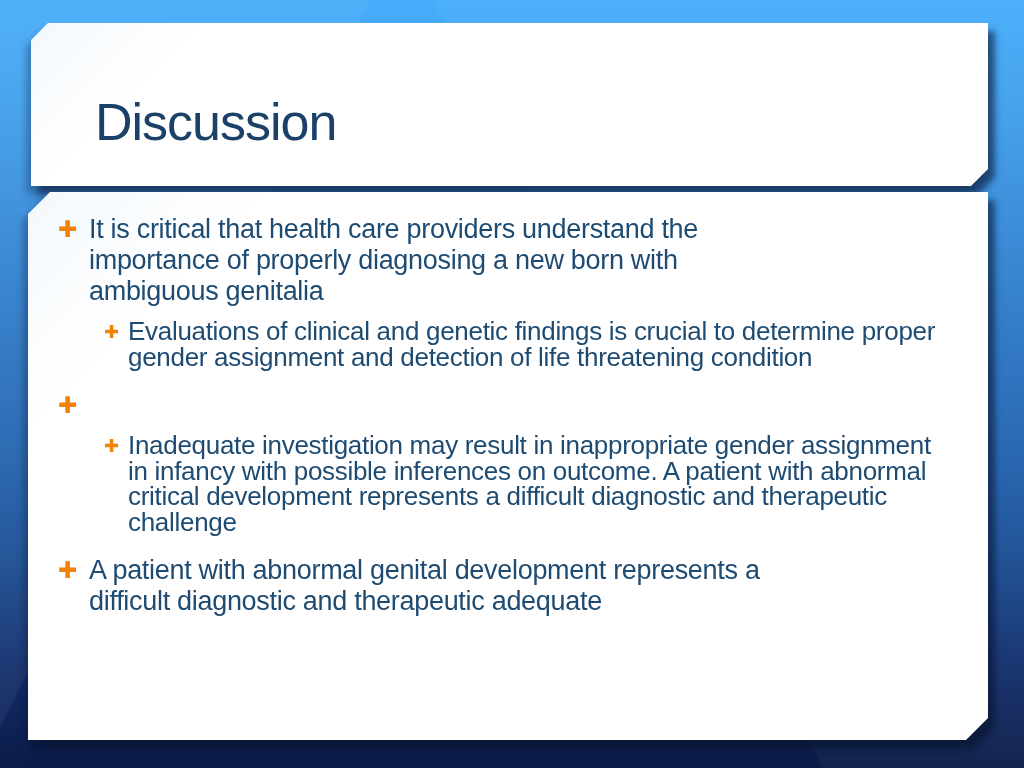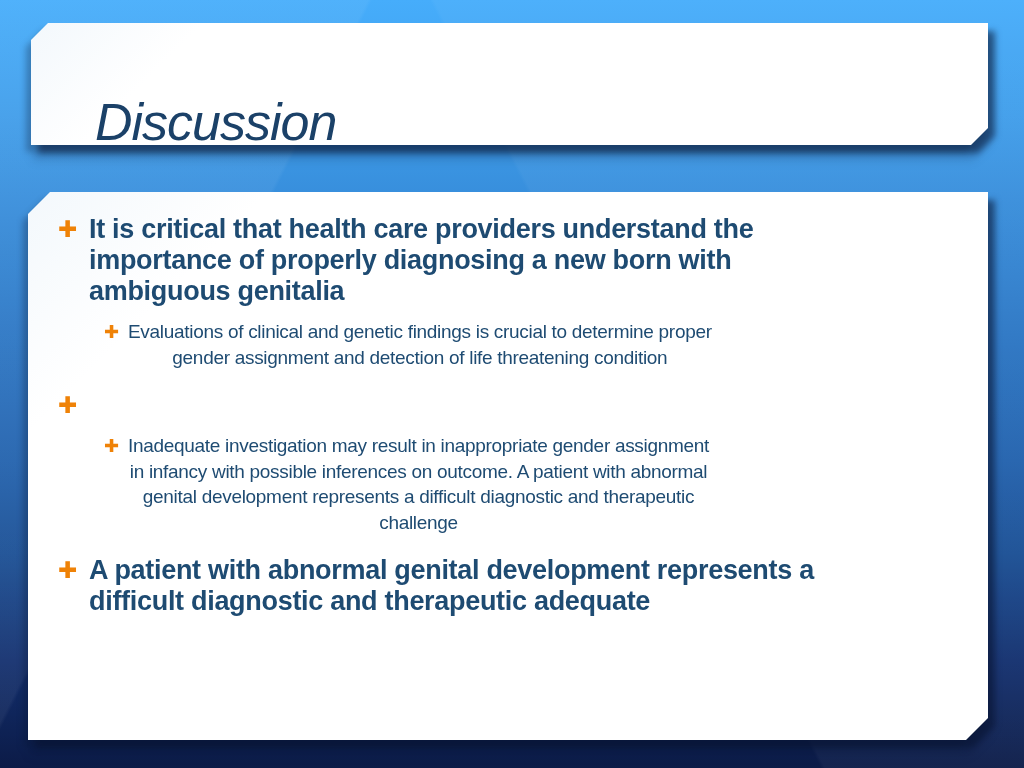--- a/index.html
+++ b/index.html
@@ -35,21 +35,21 @@
     position: absolute;
     filter: drop-shadow(7px 8px 3px rgba(8,19,48,0.55))
             drop-shadow(-5px 7px 3px rgba(8,19,48,0.30));
   }
   .panel {
     width: 100%;
     height: 100%;
     background: linear-gradient(135deg, #f3f8fc 0%, #ffffff 16%, #ffffff 100%);
   }
 
-  .title-wrap { left: 31px; top: 23px; width: 957px; height: 122px; font-style: italic; }
+  .title-wrap { left: 31px; top: 23px; width: 957px; height: 163px; }
   .title-panel {
     clip-path: polygon(17px 0, 100% 0, 100% calc(100% - 17px),
                        calc(100% - 17px) 100%, 0 100%, 0 17px);
     box-sizing: border-box;
     padding: 73px 0 0 64px;
   }
   .title-text {
     font-size: 52px;
     line-height: 1;
     letter-spacing: -1px;
@@ -81,35 +81,33 @@
   .item.l1 .plus {
     flex: 0 0 31px;
     font-family: "DejaVu Sans", sans-serif;
     font-size: 23px;
     line-height: 31px;
     color: #ef8207;
   }
   .item.l1 .btext {
     font-size: 27px;
     line-height: 31px;
-    font-weight: bold;
   }
 
   .item.l2 { margin-top: 12px; margin-left: 46px; }
   .item.l2 .plus {
     flex: 0 0 24px;
     font-family: "DejaVu Sans", sans-serif;
     font-size: 18px;
     line-height: 25.5px;
     color: #ef8207;
   }
   .item.l2 .btext {
-    font-size: 19px;
+    font-size: 26px;
     line-height: 25.5px;
-    text-align: center;
   }
 </style>
 </head>
 <body>
 
 <div class="slide">
 
   <div class="shadow-wrap title-wrap">
     <div class="panel title-panel">
       <div class="title-text">Discussion</div>
@@ -133,21 +131,21 @@
       </div>
 
       <div class="item l1">
         <span class="plus">✚</span>
       </div>
 
       <div class="item l2">
         <span class="plus">✚</span>
         <div class="btext">Inadequate investigation may result in inappropriate gender assignment
 in infancy with possible inferences on outcome. A patient with abnormal
-genital development represents a difficult diagnostic and therapeutic
+critical development represents a difficult diagnostic and therapeutic
 challenge</div>
       </div>
 
       <div class="item l1">
         <span class="plus">✚</span>
         <div class="btext">A patient with abnormal genital development represents a
 difficult diagnostic and therapeutic adequate</div>
       </div>
 
     </div>

